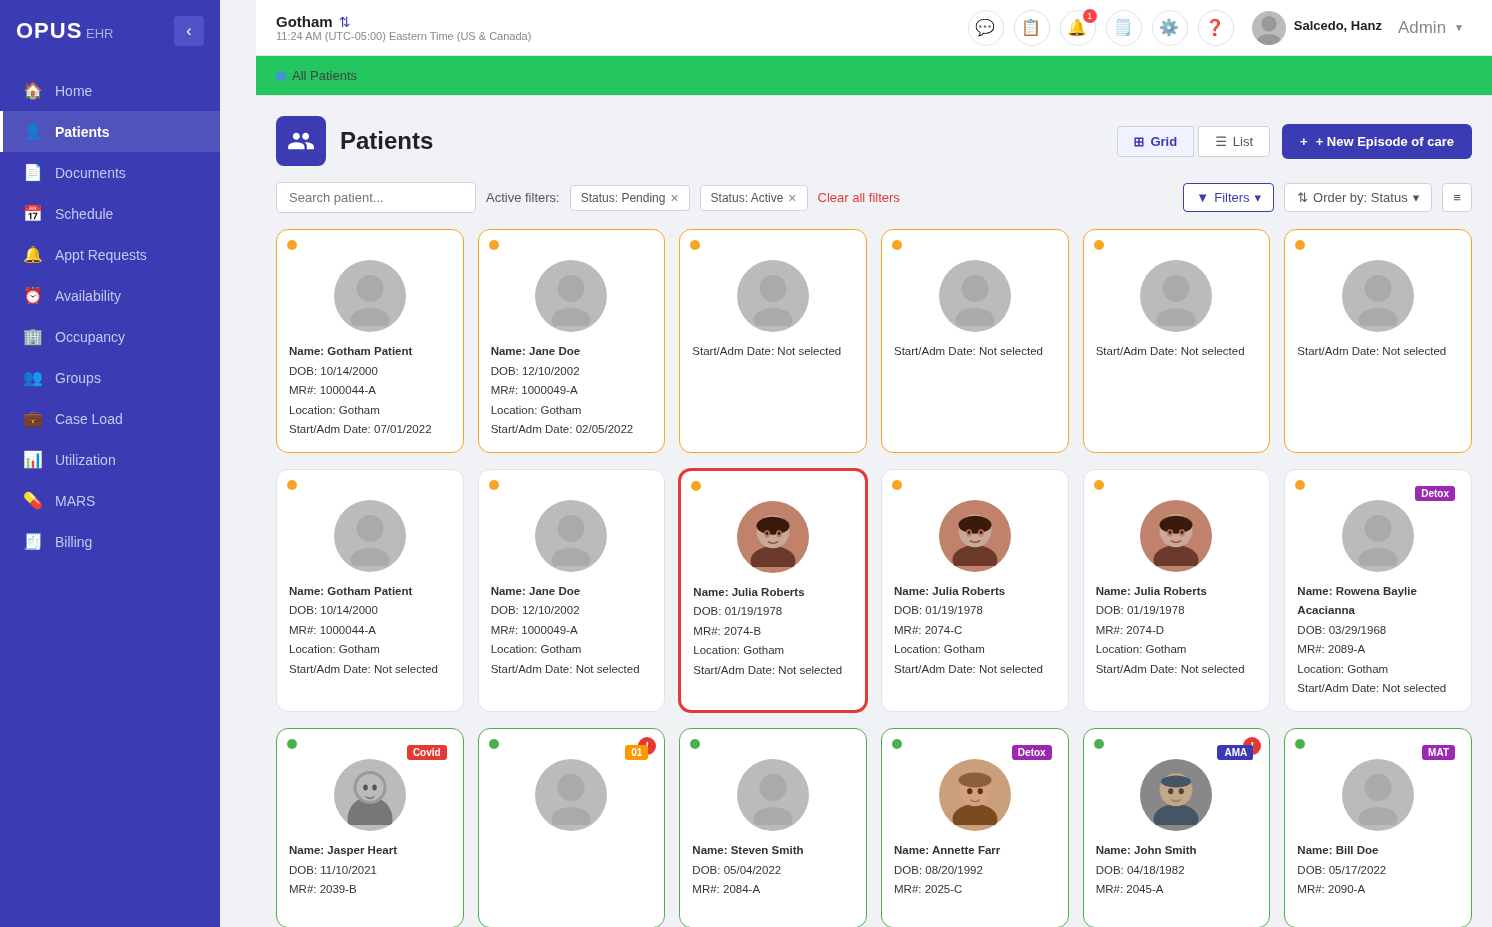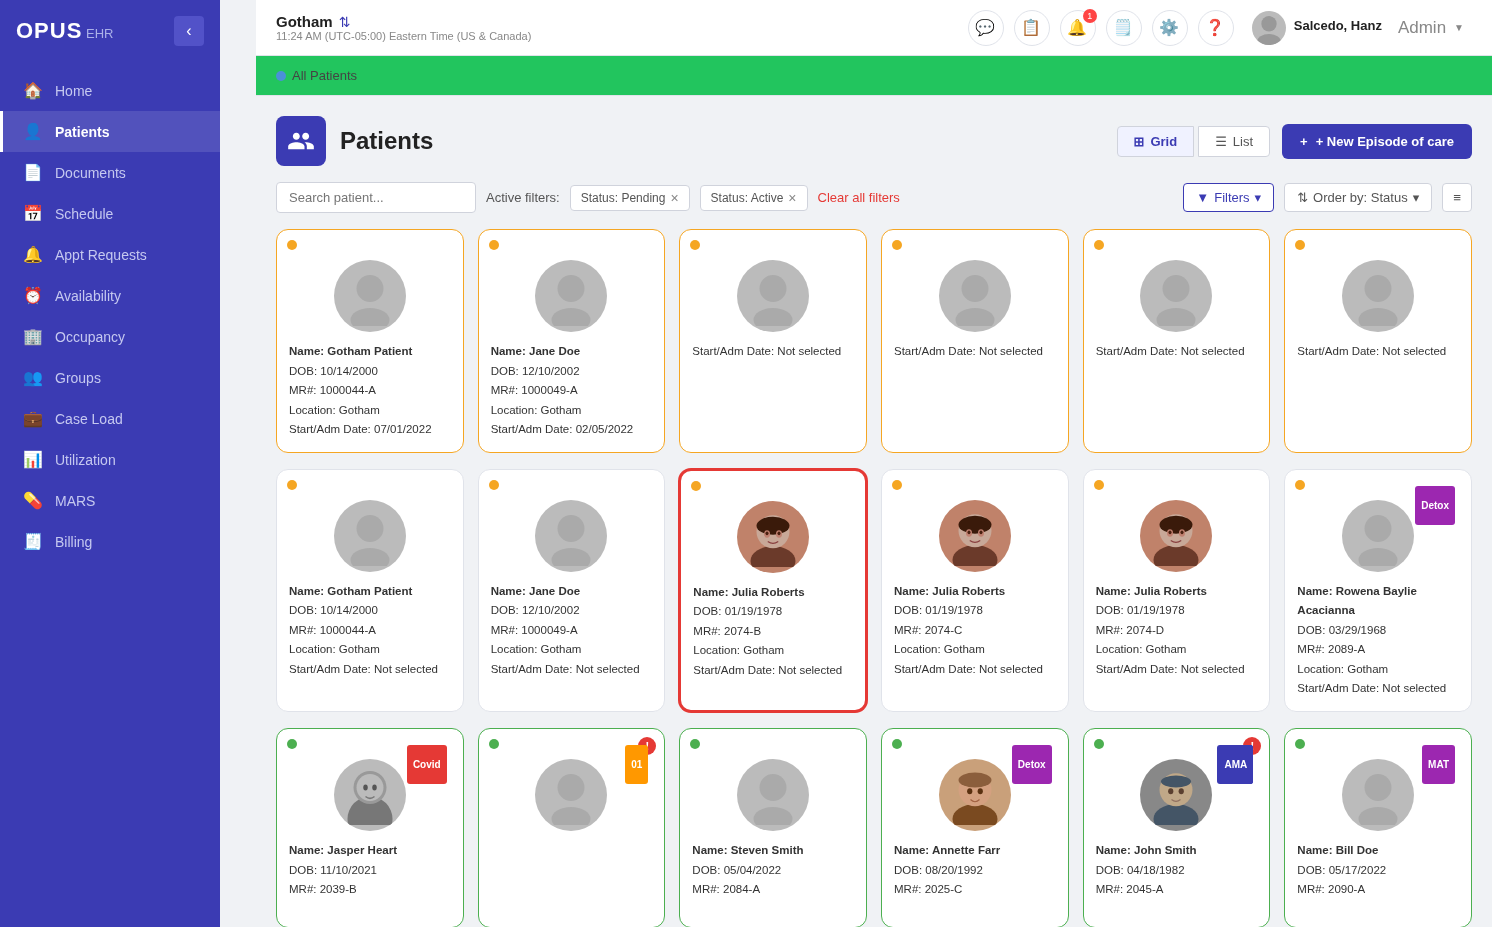--- a/index.html
+++ b/index.html
@@ -230,21 +230,21 @@
     .card-status-dot {
       position: absolute; top: 10px; left: 10px;
       width: 10px; height: 10px; border-radius: 50%;
     }
     .dot-yellow { background: #f5a623; }
     .dot-green { background: #4caf50; }
 
     .card-badge {
       position: absolute; top: 8px; right: 8px;
       font-size: 10px; font-weight: 700; color: white;
-      padding: 14px 6px; border-radius: 3px;
+      padding: 2px 6px; border-radius: 3px;
     }
     .badge-detox { background: #9c27b0; }
     .badge-covid { background: #e53935; }
     .badge-ltss { background: #3b3bb3; }
     .badge-md { background: #3b3bb3; }
     .badge-ama { background: #3b3bb3; }
     .badge-mat { background: #9c27b0; }
     .badge-01 { background: #ff9800; }
     .card-badges { position: absolute; top: 8px; right: 8px; display: flex; gap: 3px; align-items: center; }
 

